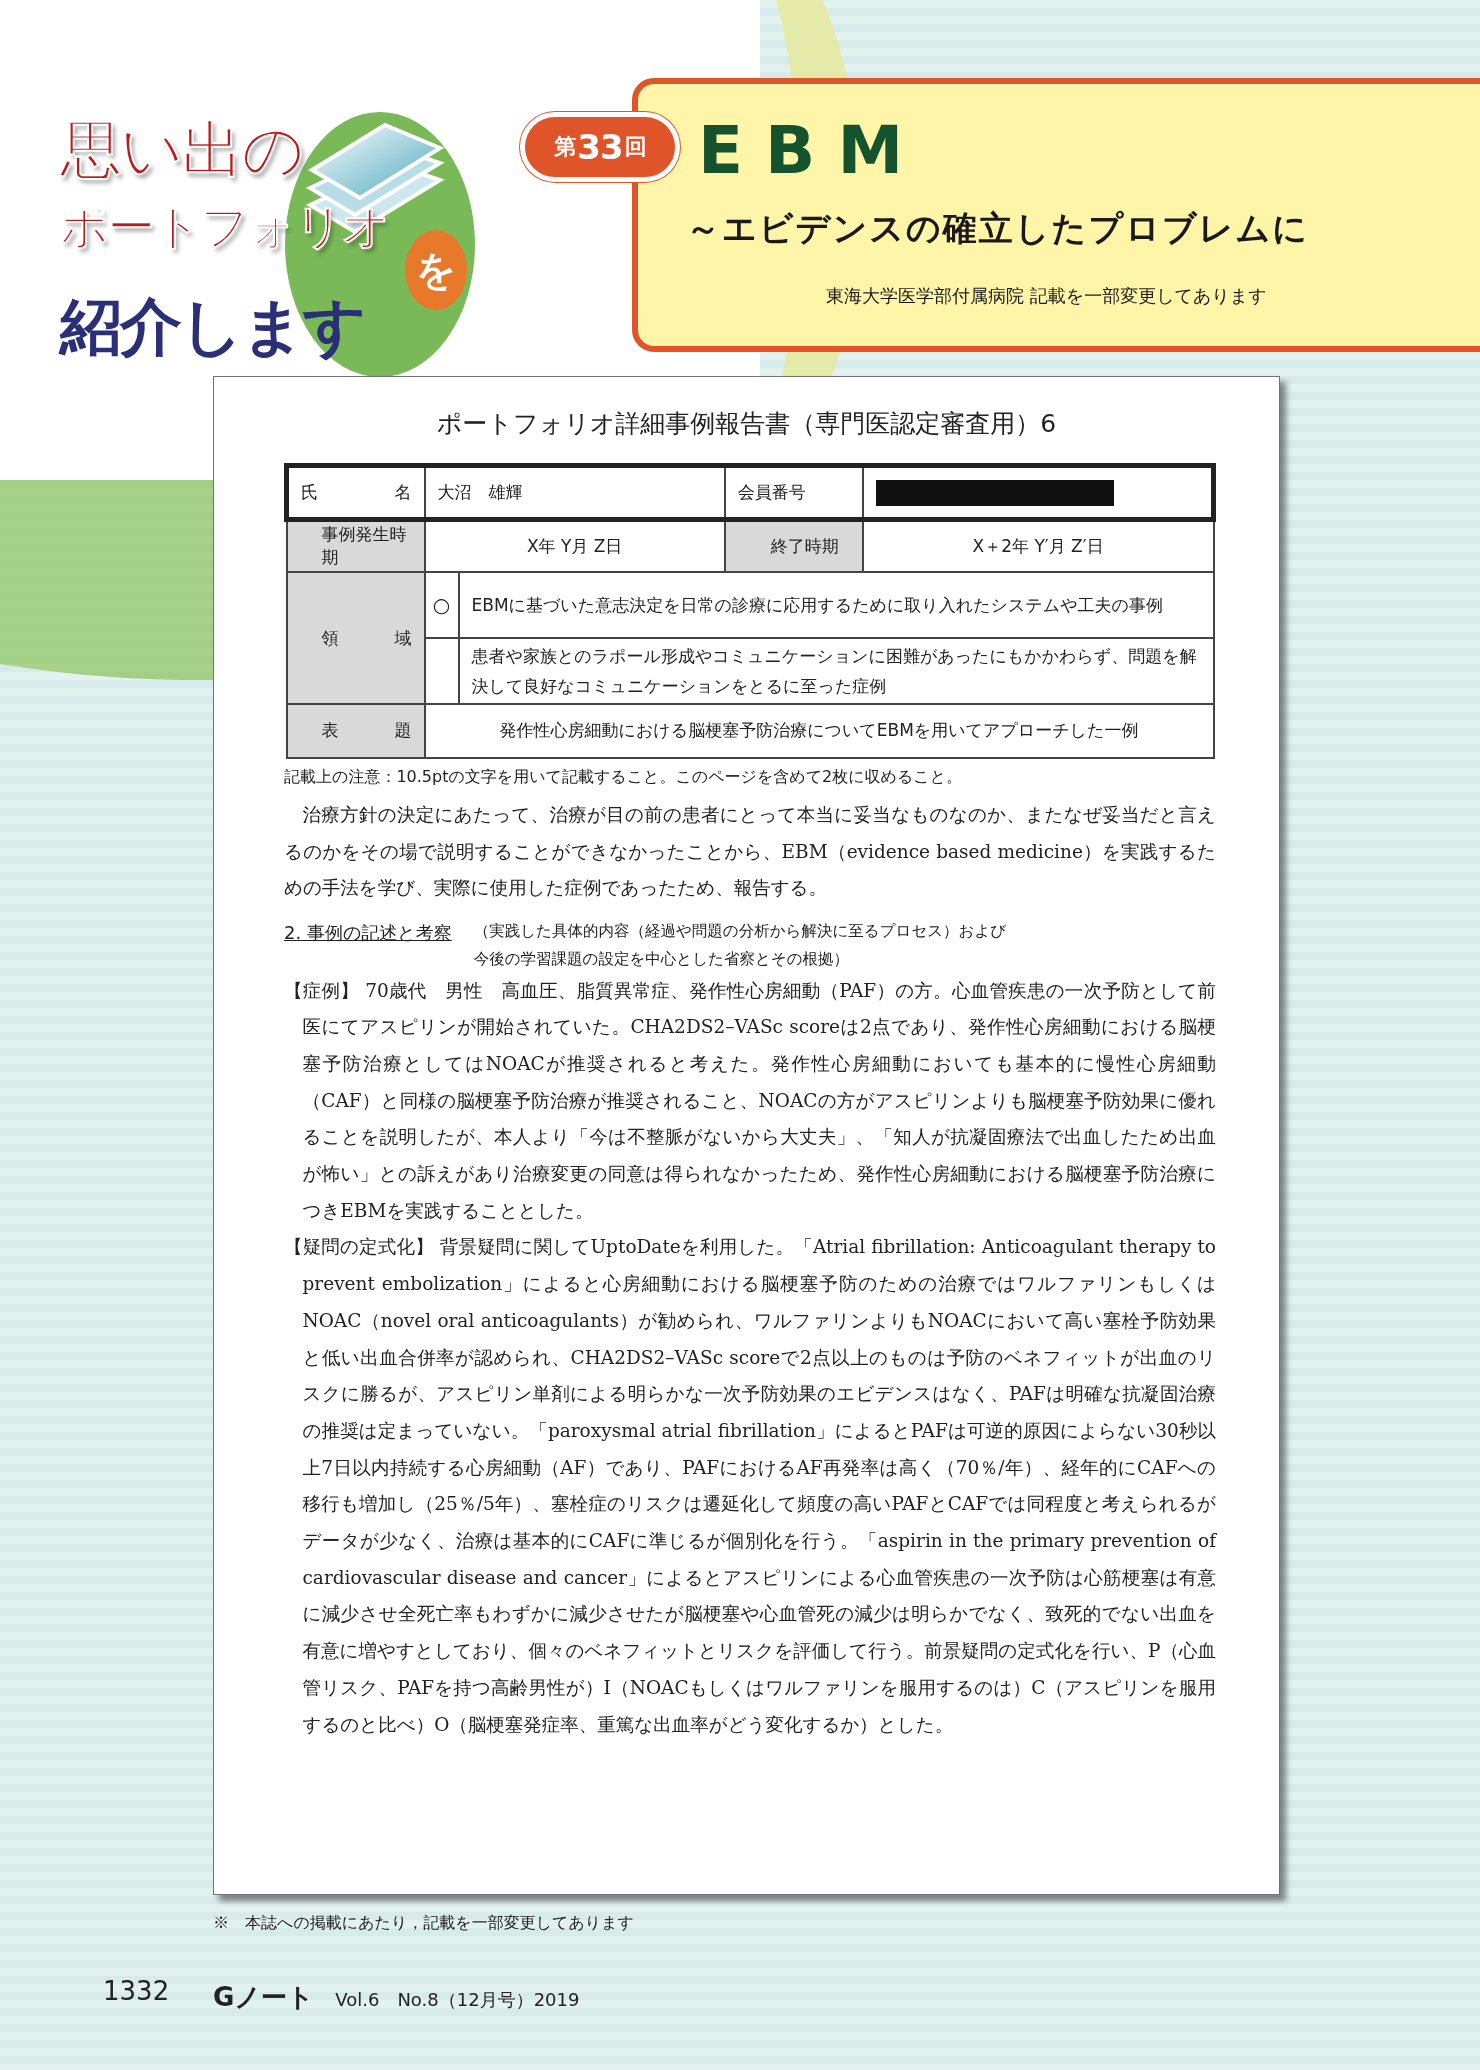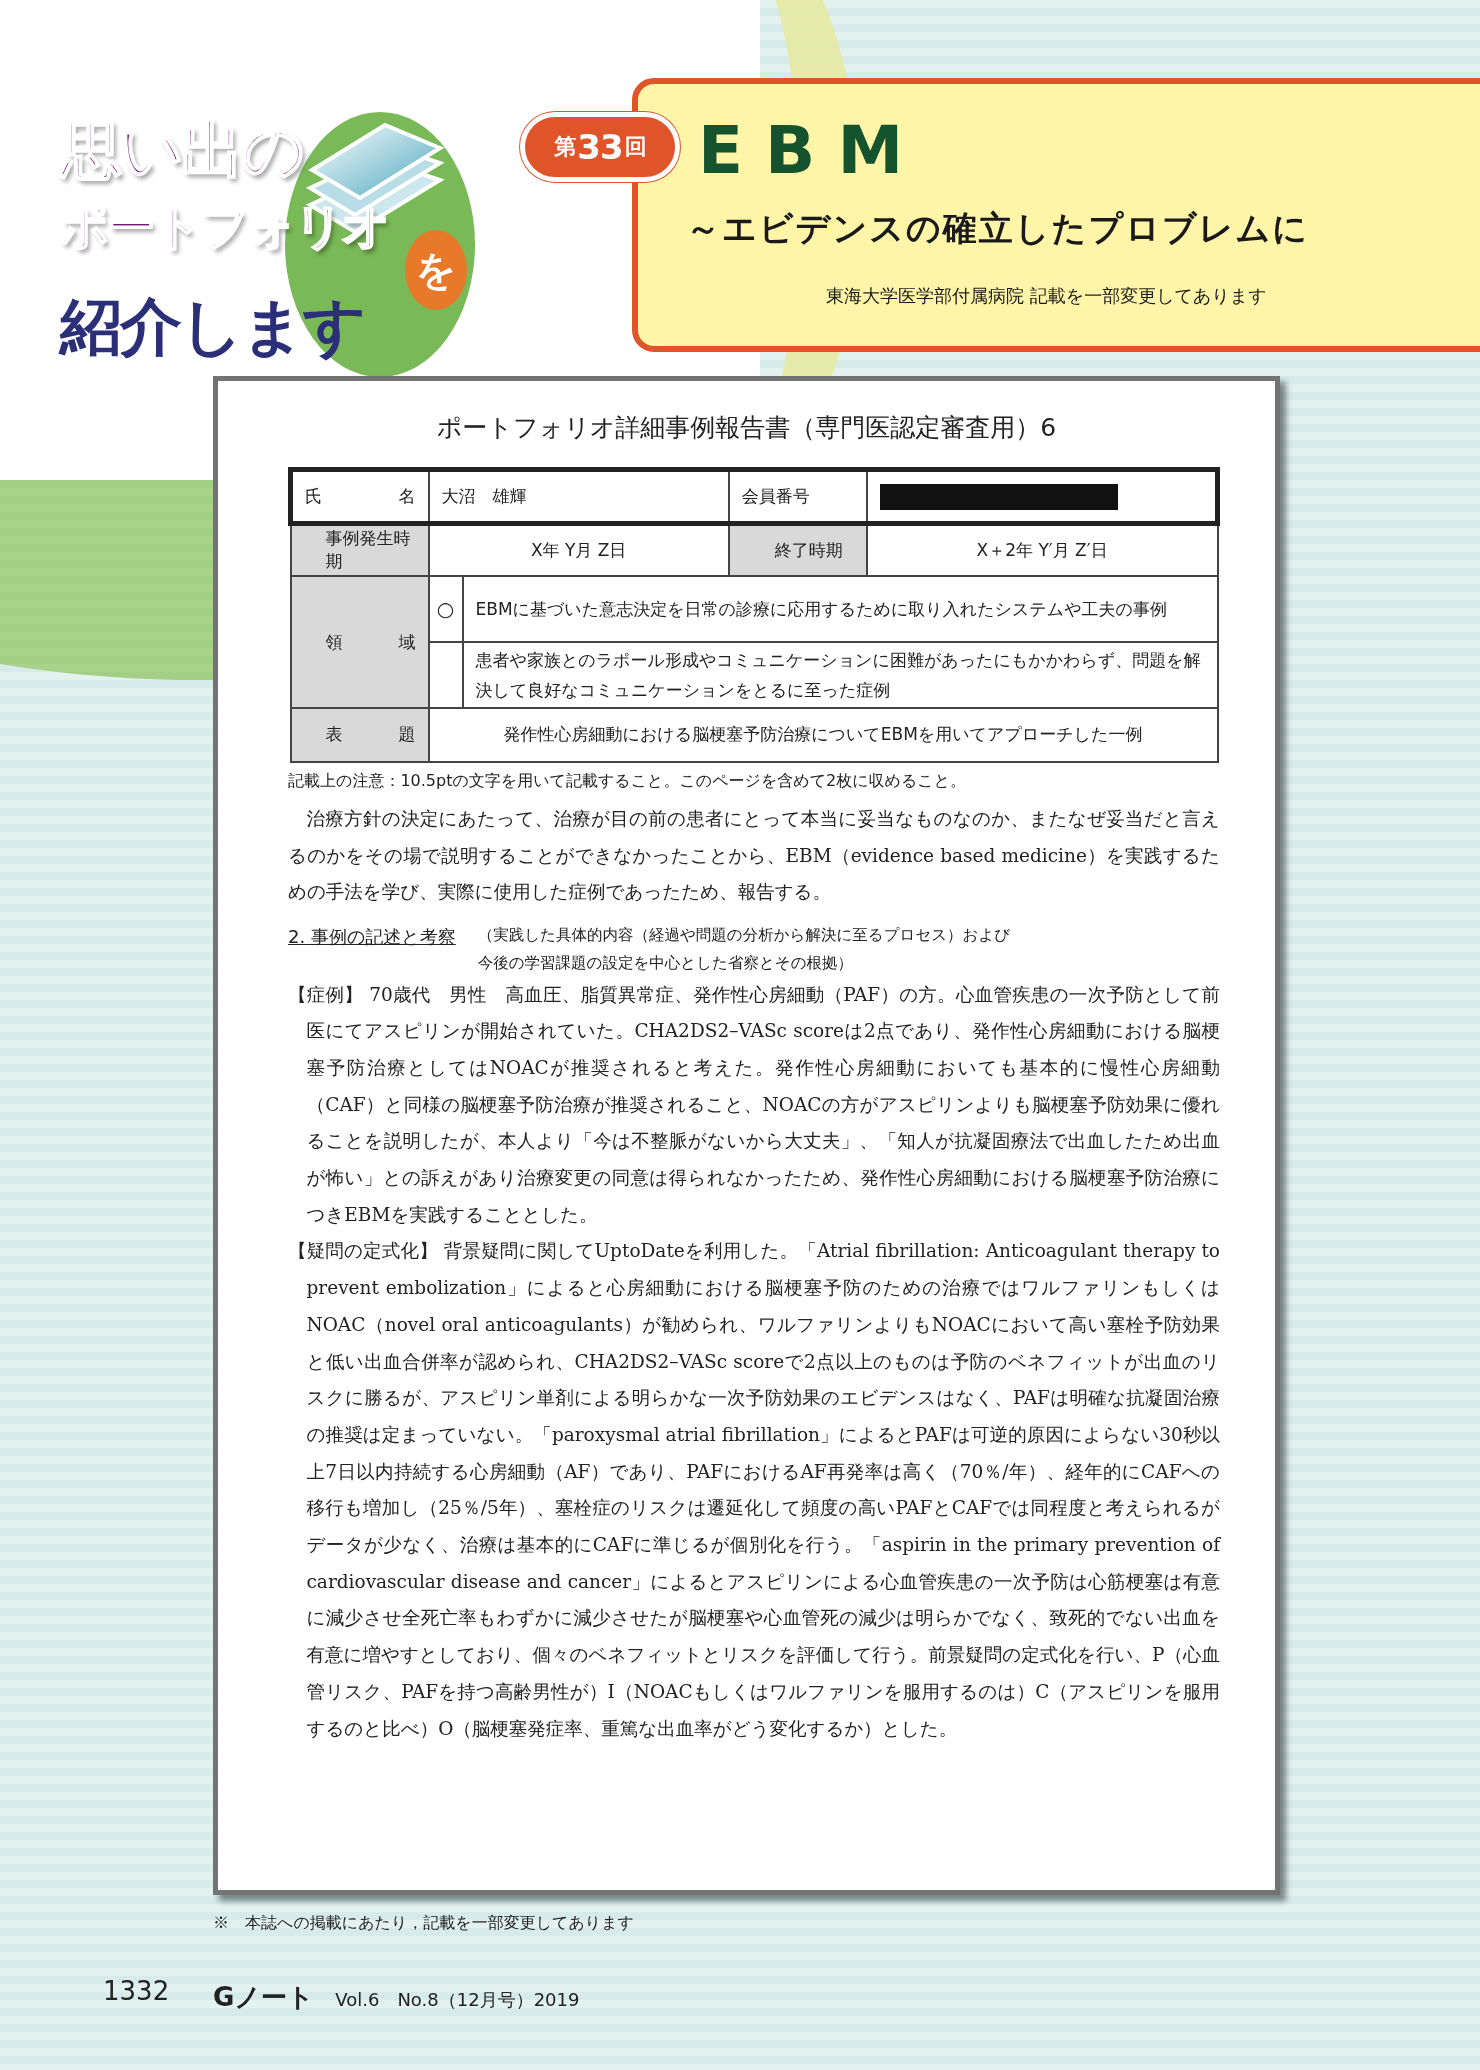--- a/index.html
+++ b/index.html
@@ -29,22 +29,22 @@
   }
   .logo {
     position: absolute; left: 60px; top: 60px; width: 560px; height: 320px;
   }
   .green-oval {
     position: absolute; left: 225px; top: 52px; width: 190px; height: 265px;
     border-radius: 50%; background: #79b957;
   }
   .papers { position: absolute; left: 240px; top: 60px; width: 150px; height: 120px; }
   .logo-line {
-    position: absolute; font-family: "DejaVu Sans", sans-serif; font-weight: bold;
-    color: #701a75; letter-spacing: -2px;
+    position: absolute; font-family: "DejaVu Sans", sans-serif; font-weight: normal;
+    color: #b91c1c; letter-spacing: -2px;
     -webkit-text-stroke: 2px #ffffff;
     text-shadow: 0 0 0 #fff, 3px 4px 4px rgba(0,0,0,0.35);
   }
   .logo-l1 { left: 0; top: 48px; font-size: 62px; }
   .logo-l2 { left: 0; top: 135px; font-size: 48px; }
   .logo-wo {
     position: absolute; left: 345px; top: 170px; width: 62px; height: 80px;
     border-radius: 50%; background: #e8792a; color: #fff;
     font-size: 40px; font-weight: bold; display: flex; align-items: center; justify-content: center;
   }
@@ -70,21 +70,21 @@
   }
   .title-sub {
     position: absolute; left: 48px; top: 122px; font-size: 34px; font-weight: bold; letter-spacing: 2px; color: #1a1a1a;
   }
   .title-affil {
     position: absolute; left: 188px; top: 200px; font-size: 18px; color: #1a1a1a;
   }
 
   .doc {
     position: absolute; left: 213px; top: 376px; width: 1067px; height: 1519px;
-    background: #ffffff; border: 5px solid #737373;
+    background: #ffffff; border: 1px solid #737373;
     box-shadow: 6px 6px 6px rgba(0,0,0,0.45);
   }
   .doc-title {
     position: absolute; left: 0; width: 100%; top: 30px; text-align: center;
     font-size: 25px; color: #222;
   }
   table.form {
     position: absolute; left: 70px; top: 86px; width: 932px;
     border-collapse: collapse; font-size: 17px; color: #222;
   }

